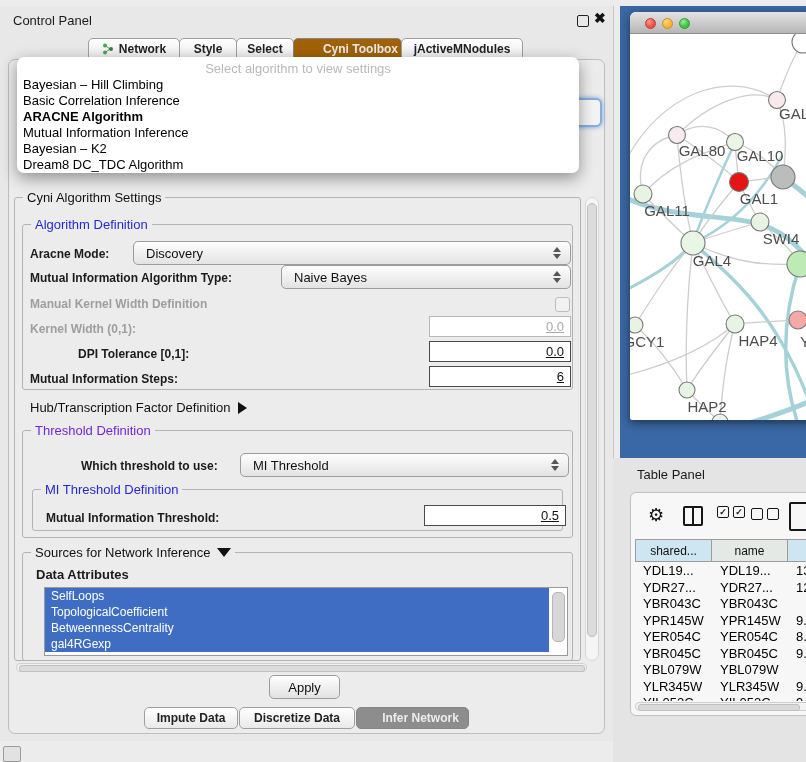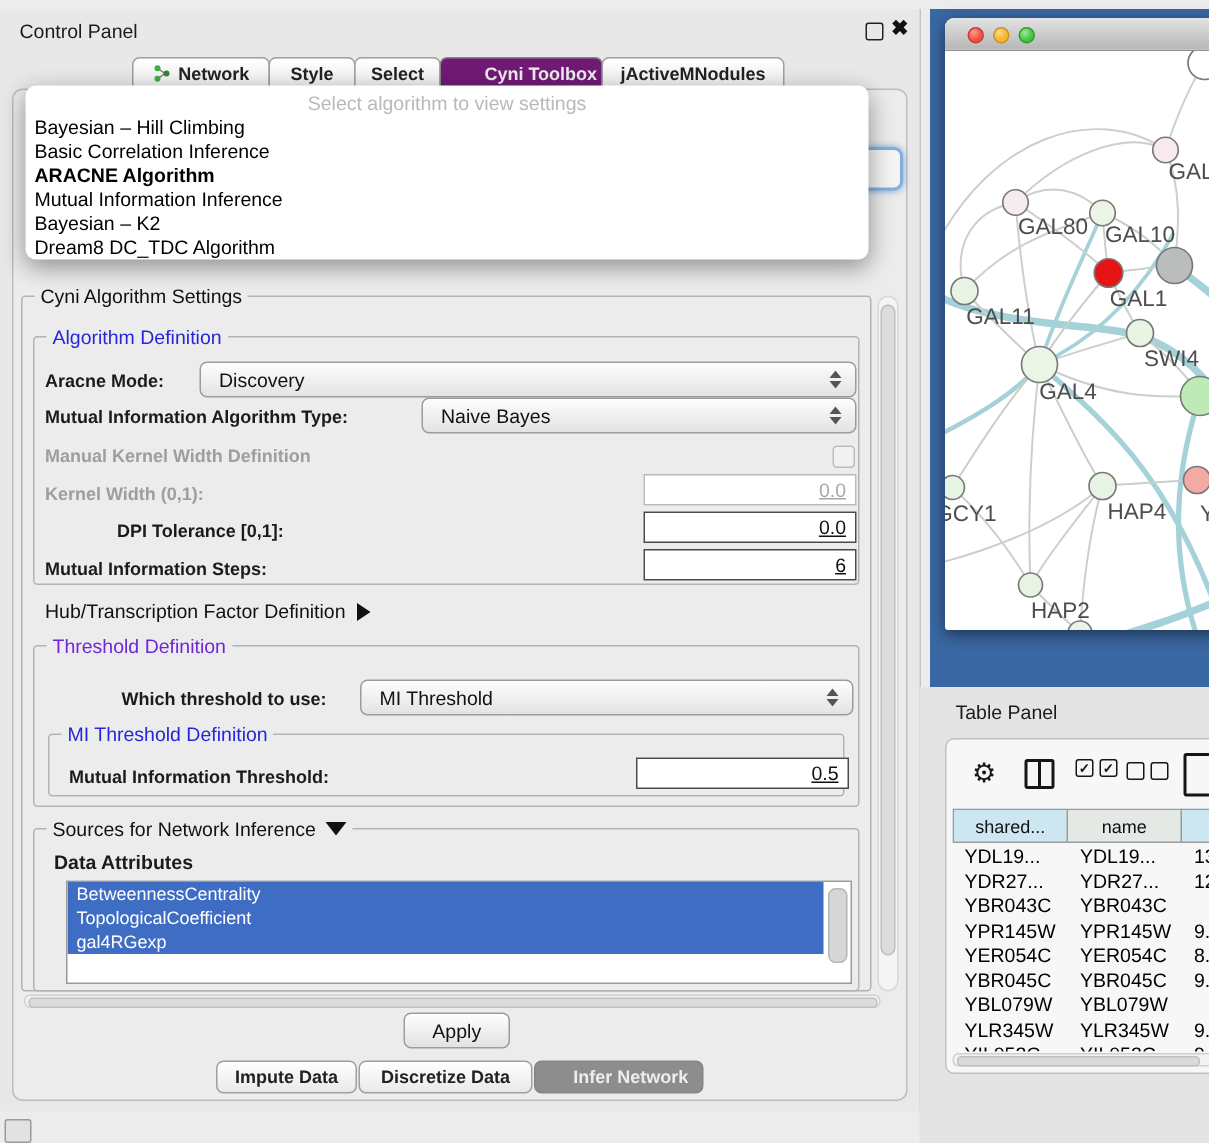--- a/index.html
+++ b/index.html
@@ -10,21 +10,21 @@
   
   #cp{left:0;top:6px;width:613px;height:735px;background:#e8e8e8;border-right:1px solid #c6c6c6;}
   #cp-title{left:13px;top:7px;font-size:13px;color:#1b1b1b;}
   #float-btn{left:577px;top:9px;width:10px;height:10px;border:1.5px solid #222;border-radius:2px;background:transparent;}
   #close-btn{left:594px;top:4px;font-size:14px;font-weight:bold;color:#111;}
 
   
   .tab{position:absolute;top:32px;height:21px;box-sizing:border-box;border:1px solid #9f9f9f;
        background:linear-gradient(#ffffff,#ededed);border-radius:5px 5px 0 0;display:flex;
        align-items:center;justify-content:center;font-size:12px;font-weight:bold;color:#222;z-index:3;}
-  .tab.selected{background:#701a75;color:#ededed;border-color:#858585;padding-left:26px;}
+  .tab.selected{background:#a16207;color:#ededed;border-color:#858585;padding-left:26px;}
   .tab .ticon{margin-right:5px;display:inline-flex;}
   .btab{position:absolute;top:701px;height:22px;box-sizing:border-box;border:1px solid #9f9f9f;
        background:linear-gradient(#ffffff,#e9e9e9);border-radius:5px;display:flex;align-items:center;
        justify-content:center;font-size:12px;font-weight:bold;color:#222;z-index:3;}
   .btab.selected{background:#8d8d8d;color:#ededed;border-color:#858585;padding-left:16px;}
 
   
   #main-box{left:8px;top:53px;width:595px;height:673px;border:1px solid #bdbdbd;border-radius:7px;background:#ececec;}
 
   
@@ -242,22 +242,23 @@
 
     <div class="gbox" style="left:22px;top:546px;width:551px;height:109px;">
       <span class="gtitle" style="display:flex;align-items:center;">
         <span>Sources for Network Inference</span>
         <span class="arrow-down"></span>
       </span>
     </div>
     <div class="lbl" style="left:36px;top:561px;font-size:13px;">Data Attributes</div>
     <div id="attr-list" class="abs">
       <div id="attr-items">
+          <div class="aitem">SelfLoops</div>
+          <div class="aitem">TopologicalCoefficient</div>
           <div class="aitem">BetweennessCentrality</div>
-          <div class="aitem">TopologicalCoefficient</div>
           <div class="aitem">gal4RGexp</div>
         </div>
       <div id="attr-vthumb" class="abs"></div>
     </div>
 
     <div id="hscroll" class="abs">
       <div id="hthumb" class="abs"></div>
     </div>
 
     <div id="apply-btn" class="abs">Apply</div>

